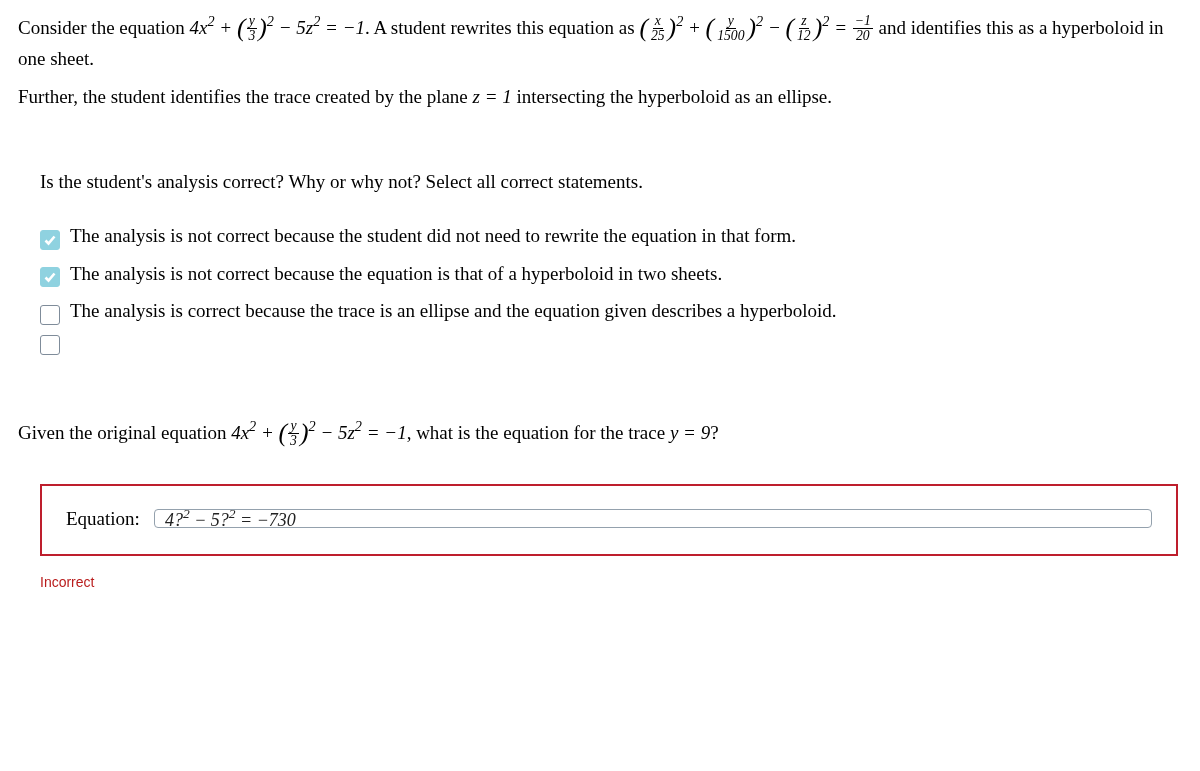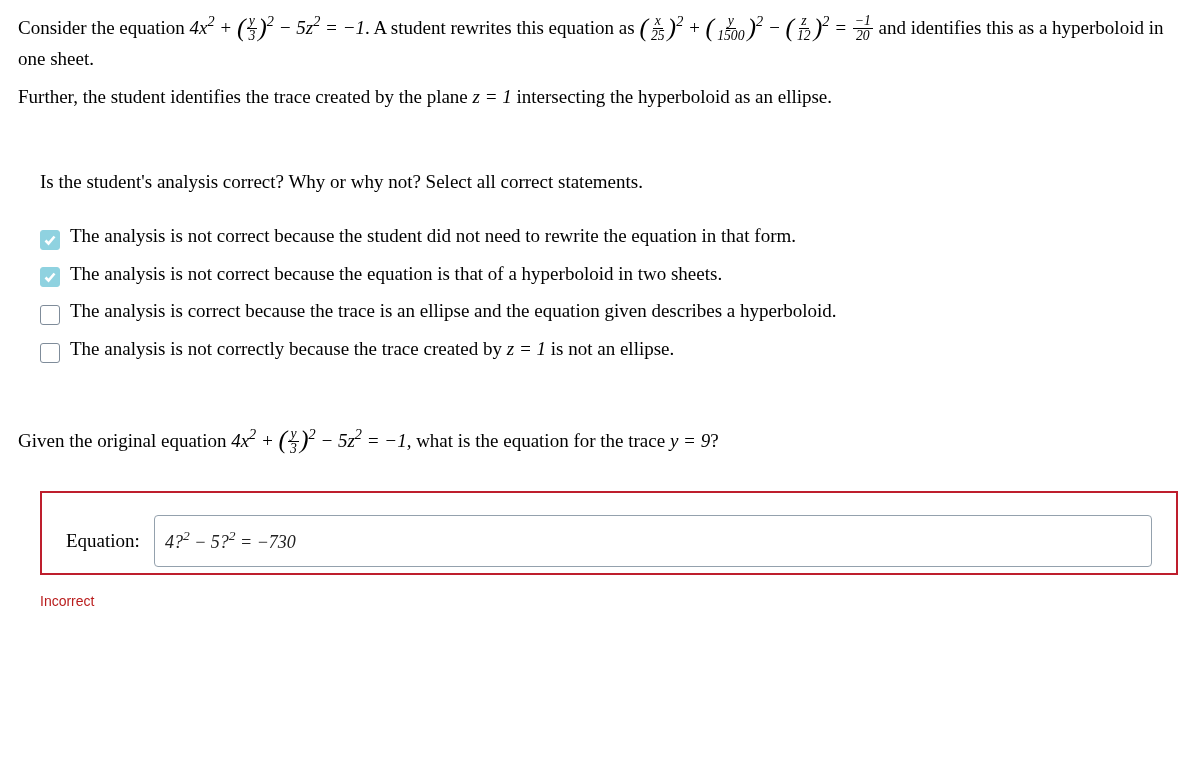--- a/index.html
+++ b/index.html
@@ -55,21 +55,21 @@
     height: 12px;
     stroke: #fff;
     stroke-width: 2.6;
     fill: none;
   }
   .followup {
     margin-top: 62px;
   }
   .answer-box-outer {
     border: 2px solid #be1e2d;
-    padding: 22px 24px 6px 24px;
+    padding: 22px 24px 24px 24px;
     margin-top: 34px;
     margin-left: 22px;
     margin-right: 4px;
   }
   .answer-row {
     display: flex;
     align-items: center;
     gap: 14px;
   }
   .answer-label {
@@ -77,21 +77,21 @@
   }
   .input-field {
     flex: 1;
     border: 1px solid #94a1ad;
     border-radius: 4px;
     padding: 6px 10px;
     font-family: "Times New Roman", Times, serif;
     font-size: 18px;
     color: #222;
     background: #fff;
-    height: 52px;
+    height: 19px;
     display: flex;
     align-items: center;
   }
   .incorrect {
     color: #b91c1c;
     font-family: "Helvetica Neue", Arial, sans-serif;
     font-size: 14px;
     margin-top: 18px;
     margin-left: 22px;
   }
@@ -184,23 +184,20 @@
       <span>The analysis is not correct because the equation is that of a hyperboloid in two sheets.</span>
     </div>
 
     <div class="opt-row">
       <div class="checkbox"></div>
       <span>The analysis is correct because the trace is an ellipse and the equation given describes a hyperboloid.</span>
     </div>
 
     <div class="opt-row">
       <div class="checkbox"></div>
-      <span>
-        <span>The analysis is not correctly because the trace created by </span><span class="math"><span class="var">z</span> = 1</span><span> is not an ellipse.</span>
-      </span>
     </div>
 
   </div>
 </div>
 
 <p class="para followup">
   <span>Given the original equation </span>
   <span class="math">4<span class="var">x</span><span class="sup2">2</span> + <span class="bigparen">(</span><span class="frac">
         <span class="num var">y</span>
         <span class="den">3</span>

